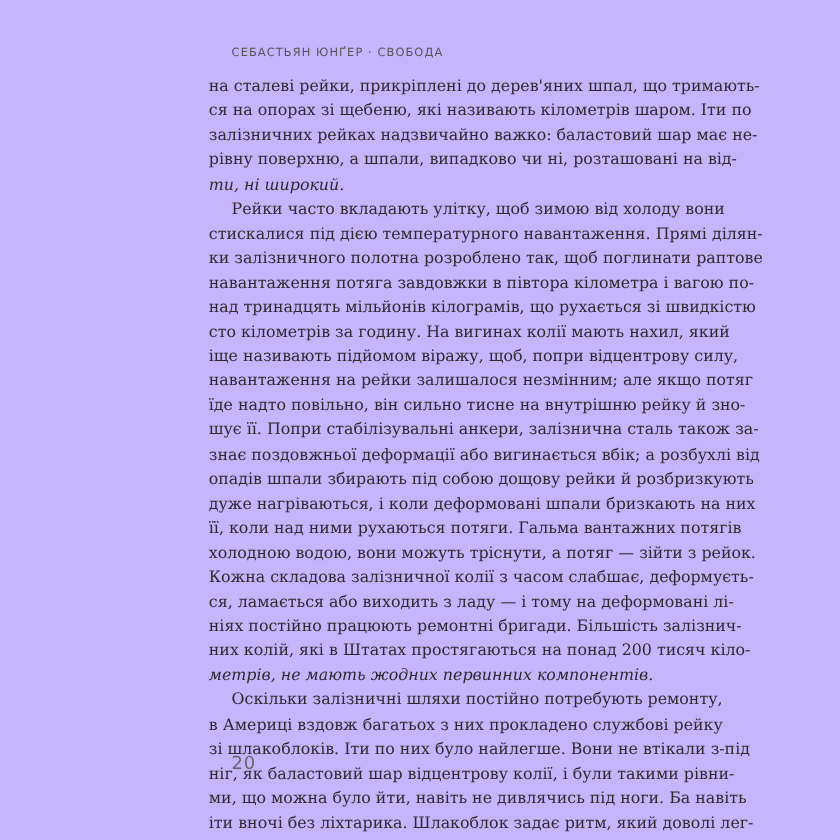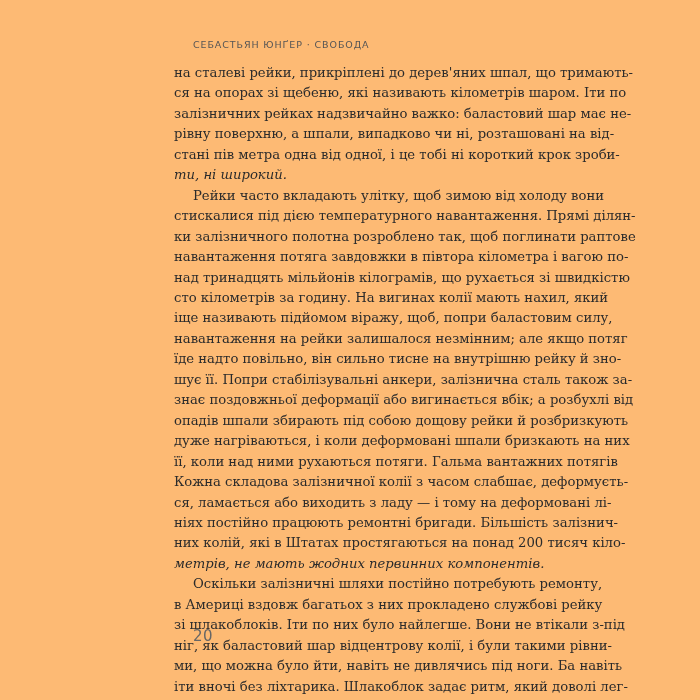--- a/index.html
+++ b/index.html
@@ -1,17 +1,17 @@
 <!DOCTYPE html>
 <html><head>
 <meta charset="utf-8">
 <style>
   html, body { margin: 0; padding: 0; background: #ffffff; }
   body { width: 700px; height: 700px; position: relative; overflow: hidden; }
-  .page { position: absolute; left: 0; top: 0; width: 700px; height: 700px; background: #fdba74; }
+  .page { position: absolute; left: 0; top: 0; width: 700px; height: 700px; background: #c4b5fd; }
   .running-head {
     position: absolute; left: 193px; top: 39px;
     font-family: "DejaVu Sans", sans-serif;
     font-size: 9.5px; letter-spacing: 0.9px; color: #555555;
     text-transform: uppercase; white-space: nowrap;
   }
   .body-text {
     position: absolute; left: 174px; top: 63px; width: 356px;
     font-family: "DejaVu Serif", serif;
     font-size: 13.2px; color: #2b2b2b;
@@ -34,39 +34,39 @@
 <div class="page">
   <div class="running-head">Себастьян Юнґер · Свобода</div>
 
   <div class="body-text">
 
     <div>
       <div class="line">на сталеві рейки, прикріплені до дерев'яних шпал, що тримають-</div>
       <div class="line">ся на опорах зі щебеню, які називають кілометрів шаром. Іти по</div>
       <div class="line">залізничних рейках надзвичайно важко: баластовий шар має не-</div>
       <div class="line">рівну поверхню, а шпали, випадково чи ні, розташовані на від-</div>
-      <div class="line">стані пів метра одна від одної, і це тобі ні короткий крок зроби-</div>
       <div class="line last">ти, ні широкий.</div>
     </div>
 
     <div>
       <div class="line indent">Рейки часто вкладають улітку, щоб зимою від холоду вони</div>
       <div class="line">стискалися під дією температурного навантаження. Прямі ділян-</div>
       <div class="line">ки залізничного полотна розроблено так, щоб поглинати раптове</div>
       <div class="line">навантаження потяга завдовжки в півтора кілометра і вагою по-</div>
       <div class="line">над тринадцять мільйонів кілограмів, що рухається зі швидкістю</div>
       <div class="line">сто кілометрів за годину. На вигинах колії мають нахил, який</div>
-      <div class="line">іще називають підйомом віражу, щоб, попри баластовим силу,</div>
+      <div class="line">іще називають підйомом віражу, щоб, попри відцентрову силу,</div>
       <div class="line">навантаження на рейки залишалося незмінним; але якщо потяг</div>
       <div class="line">їде надто повільно, він сильно тисне на внутрішню рейку й зно-</div>
       <div class="line">шує її. Попри стабілізувальні анкери, залізнична сталь також за-</div>
       <div class="line">знає поздовжньої деформації або вигинається вбік; а розбухлі від</div>
       <div class="line">опадів шпали збирають під собою дощову рейки й розбризкують</div>
       <div class="line">дуже нагріваються, і коли деформовані шпали бризкають на них</div>
       <div class="line">її, коли над ними рухаються потяги. Гальма вантажних потягів</div>
+      <div class="line">холодною водою, вони можуть тріснути, а потяг — зійти з рейок.</div>
       <div class="line">Кожна складова залізничної колії з часом слабшає, деформуєть-</div>
       <div class="line">ся, ламається або виходить з ладу — і тому на деформовані лі-</div>
       <div class="line">ніях постійно працюють ремонтні бригади. Більшість залізнич-</div>
       <div class="line">них колій, які в Штатах простягаються на понад 200 тисяч кіло-</div>
       <div class="line last">метрів, не мають жодних первинних компонентів.</div>
     </div>
 
     <div>
       <div class="line indent">Оскільки залізничні шляхи постійно потребують ремонту,</div>
       <div class="line">в Америці вздовж багатьох з них прокладено службові рейку</div>

